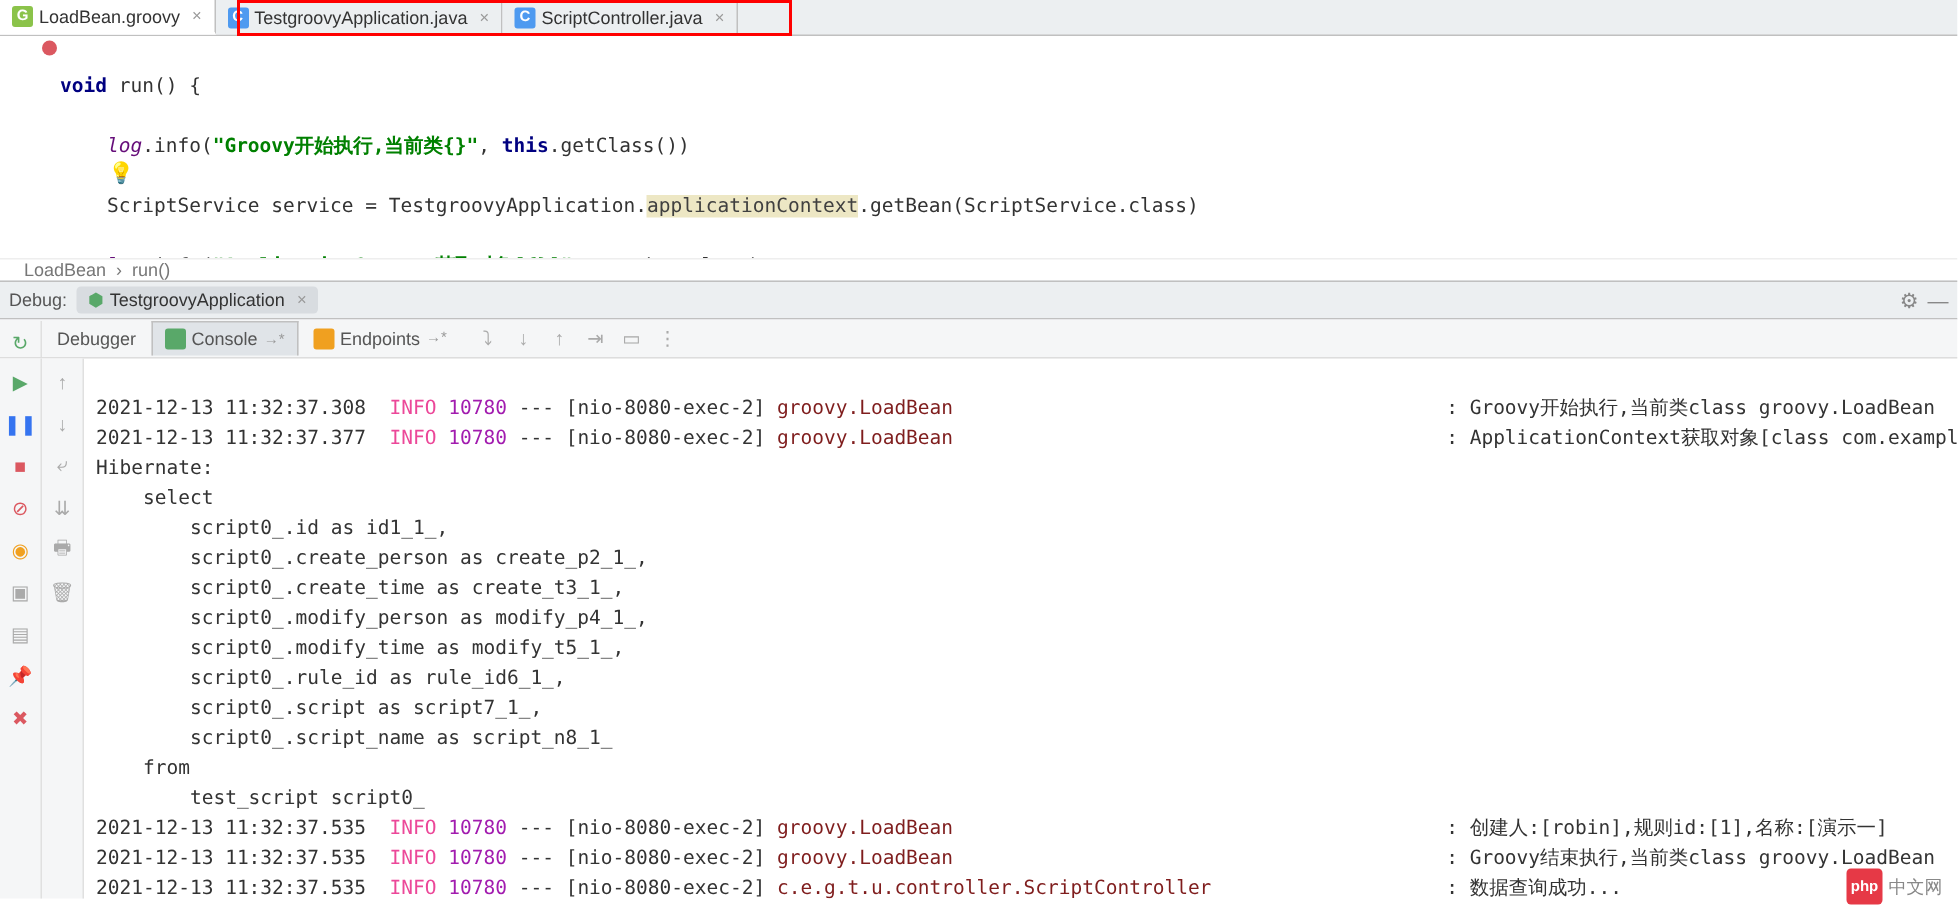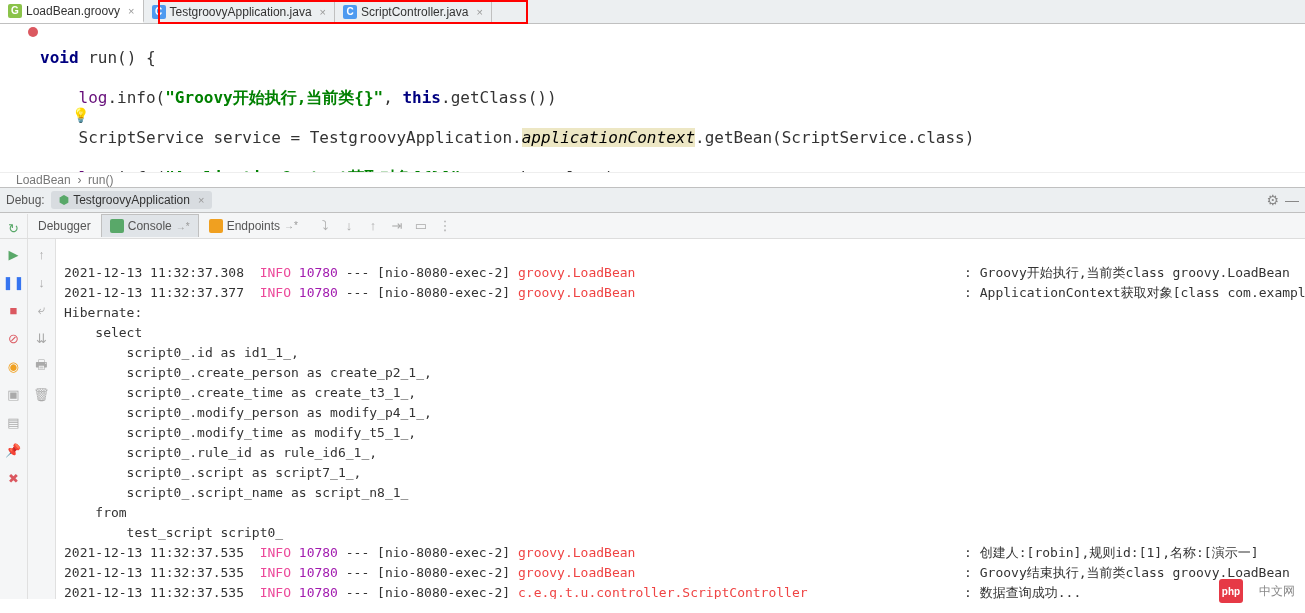--- a/index.html
+++ b/index.html
@@ -11,25 +11,25 @@
 .redbox{position:absolute;border:2px solid red;pointer-events:none}
 .redbox1{left:158px;top:0;width:370px;height:24px}
 .gic{width:14px;height:14px;display:inline-flex;align-items:center;justify-content:center;font-size:10px;font-weight:bold;border-radius:2px}
 .g-groovy{background:#8bc34a;color:#fff}
 .g-java{background:#4e9af0;color:#fff}
 .editor{display:flex;height:148px;overflow:hidden;background:#fff}
 .gutter{width:56px;text-align:right;padding-right:8px;color:#999;font-family:Consolas,monospace;font-size:12px;line-height:20px;padding-top:4px;user-select:none;border-right:1px solid #eee}
 .gutter .ln{height:20px}
 .bulb{position:absolute;left:72px;top:107px;color:#f0a020;font-size:14px}
 .bkpt{position:absolute;left:28px;top:27px;width:10px;height:10px;border-radius:50%;background:#db5860}
-.code{font-family:Consolas,monospace;font-size:16px;line-height:20px;padding:4px 0 0 40px;white-space:pre}
+.code{font-family:Consolas,monospace;font-size:13px;line-height:20px;padding:4px 0 0 40px;white-space:pre}
 .kw{color:#000080;font-weight:bold}
-.log{color:#660e7a;}
+.log{color:#660e7a;font-style:italic}
 .str{color:#008000;font-weight:bold}
-.hl{background:#ede7c4;color:#000000;font-style:italic}
+.hl{background:#ede7c4;color:#404040;}
 .crumb{padding:0 16px;color:#777;font-size:12px;border-top:1px solid #eee}
 .crumb span{display:inline-block}
 .debugbar{display:flex;align-items:center;background:#eceff1;border-top:1px solid #c0c0c0;border-bottom:1px solid #c0c0c0;height:26px;padding:0 6px;gap:6px}
 .debug-lbl{color:#555}
 .debug-tab{display:flex;align-items:center;gap:4px;background:#d8dce0;padding:2px 8px;border-radius:3px}
 .spacer{flex:1}
 .gear{color:#888;font-size:14px}
 .toolrow{display:flex;align-items:center;height:26px;background:#f5f6f7;border-bottom:1px solid #ddd}
 .leftcol{width:28px;display:flex;flex-direction:column;align-items:center;gap:10px;padding-top:6px;background:#f5f6f7;border-right:1px solid #e0e0e0}
 .leftcol2{width:28px;display:flex;flex-direction:column;align-items:center;gap:10px;padding-top:6px;background:#f5f6f7;border-right:1px solid #e0e0e0}
@@ -42,23 +42,23 @@
 .tabs2{display:flex;align-items:center;padding-left:2px;gap:2px}
 .tab2{padding:4px 8px;color:#555;cursor:pointer;display:flex;align-items:center;gap:4px}
 .tab2.sel{background:#e0e4e8;border:1px solid #c0c0c0;border-bottom:none}
 .ticon{width:14px;height:14px;background:#f0a020;border-radius:2px}
 .ticon.gr{background:#59a869}
 .toolbar-icons{display:flex;gap:6px;padding-left:10px;color:#aaa}
 .console-wrap{display:flex;height:360px}
 .console{flex:1;font-family:Consolas,monospace;font-size:13px;line-height:20px;padding:4px 8px;white-space:pre;overflow:hidden;position:relative}
 .info{color:#ec4899}
 .pid{color:#a21caf}
-.cls{color:#ef4444}
+.cls{color:#7f1d1d}
 .anno{position:absolute;left:528px;top:156px;color:#e63946;font-size:14px;font-family:"Microsoft YaHei",sans-serif}
-.watermark{position:absolute;right:10px;bottom:10px;display:flex;align-items:center;gap:16px;font-size:12px;color:#888}
+.watermark{position:absolute;right:10px;bottom:10px;display:flex;align-items:center;gap:4px;font-size:12px;color:#888}
 .watermark .logo{width:24px;height:24px;background:#e63946;color:#fff;display:flex;align-items:center;justify-content:center;font-weight:bold;border-radius:3px;font-size:10px}
 </style>
 </head>
 <body>
 
 <div class="tabs">
   <div class="tab active">
     <span class="gic g-groovy">G</span>
     <span>LoadBean.groovy</span>
     <span class="tab-close">×</span>

